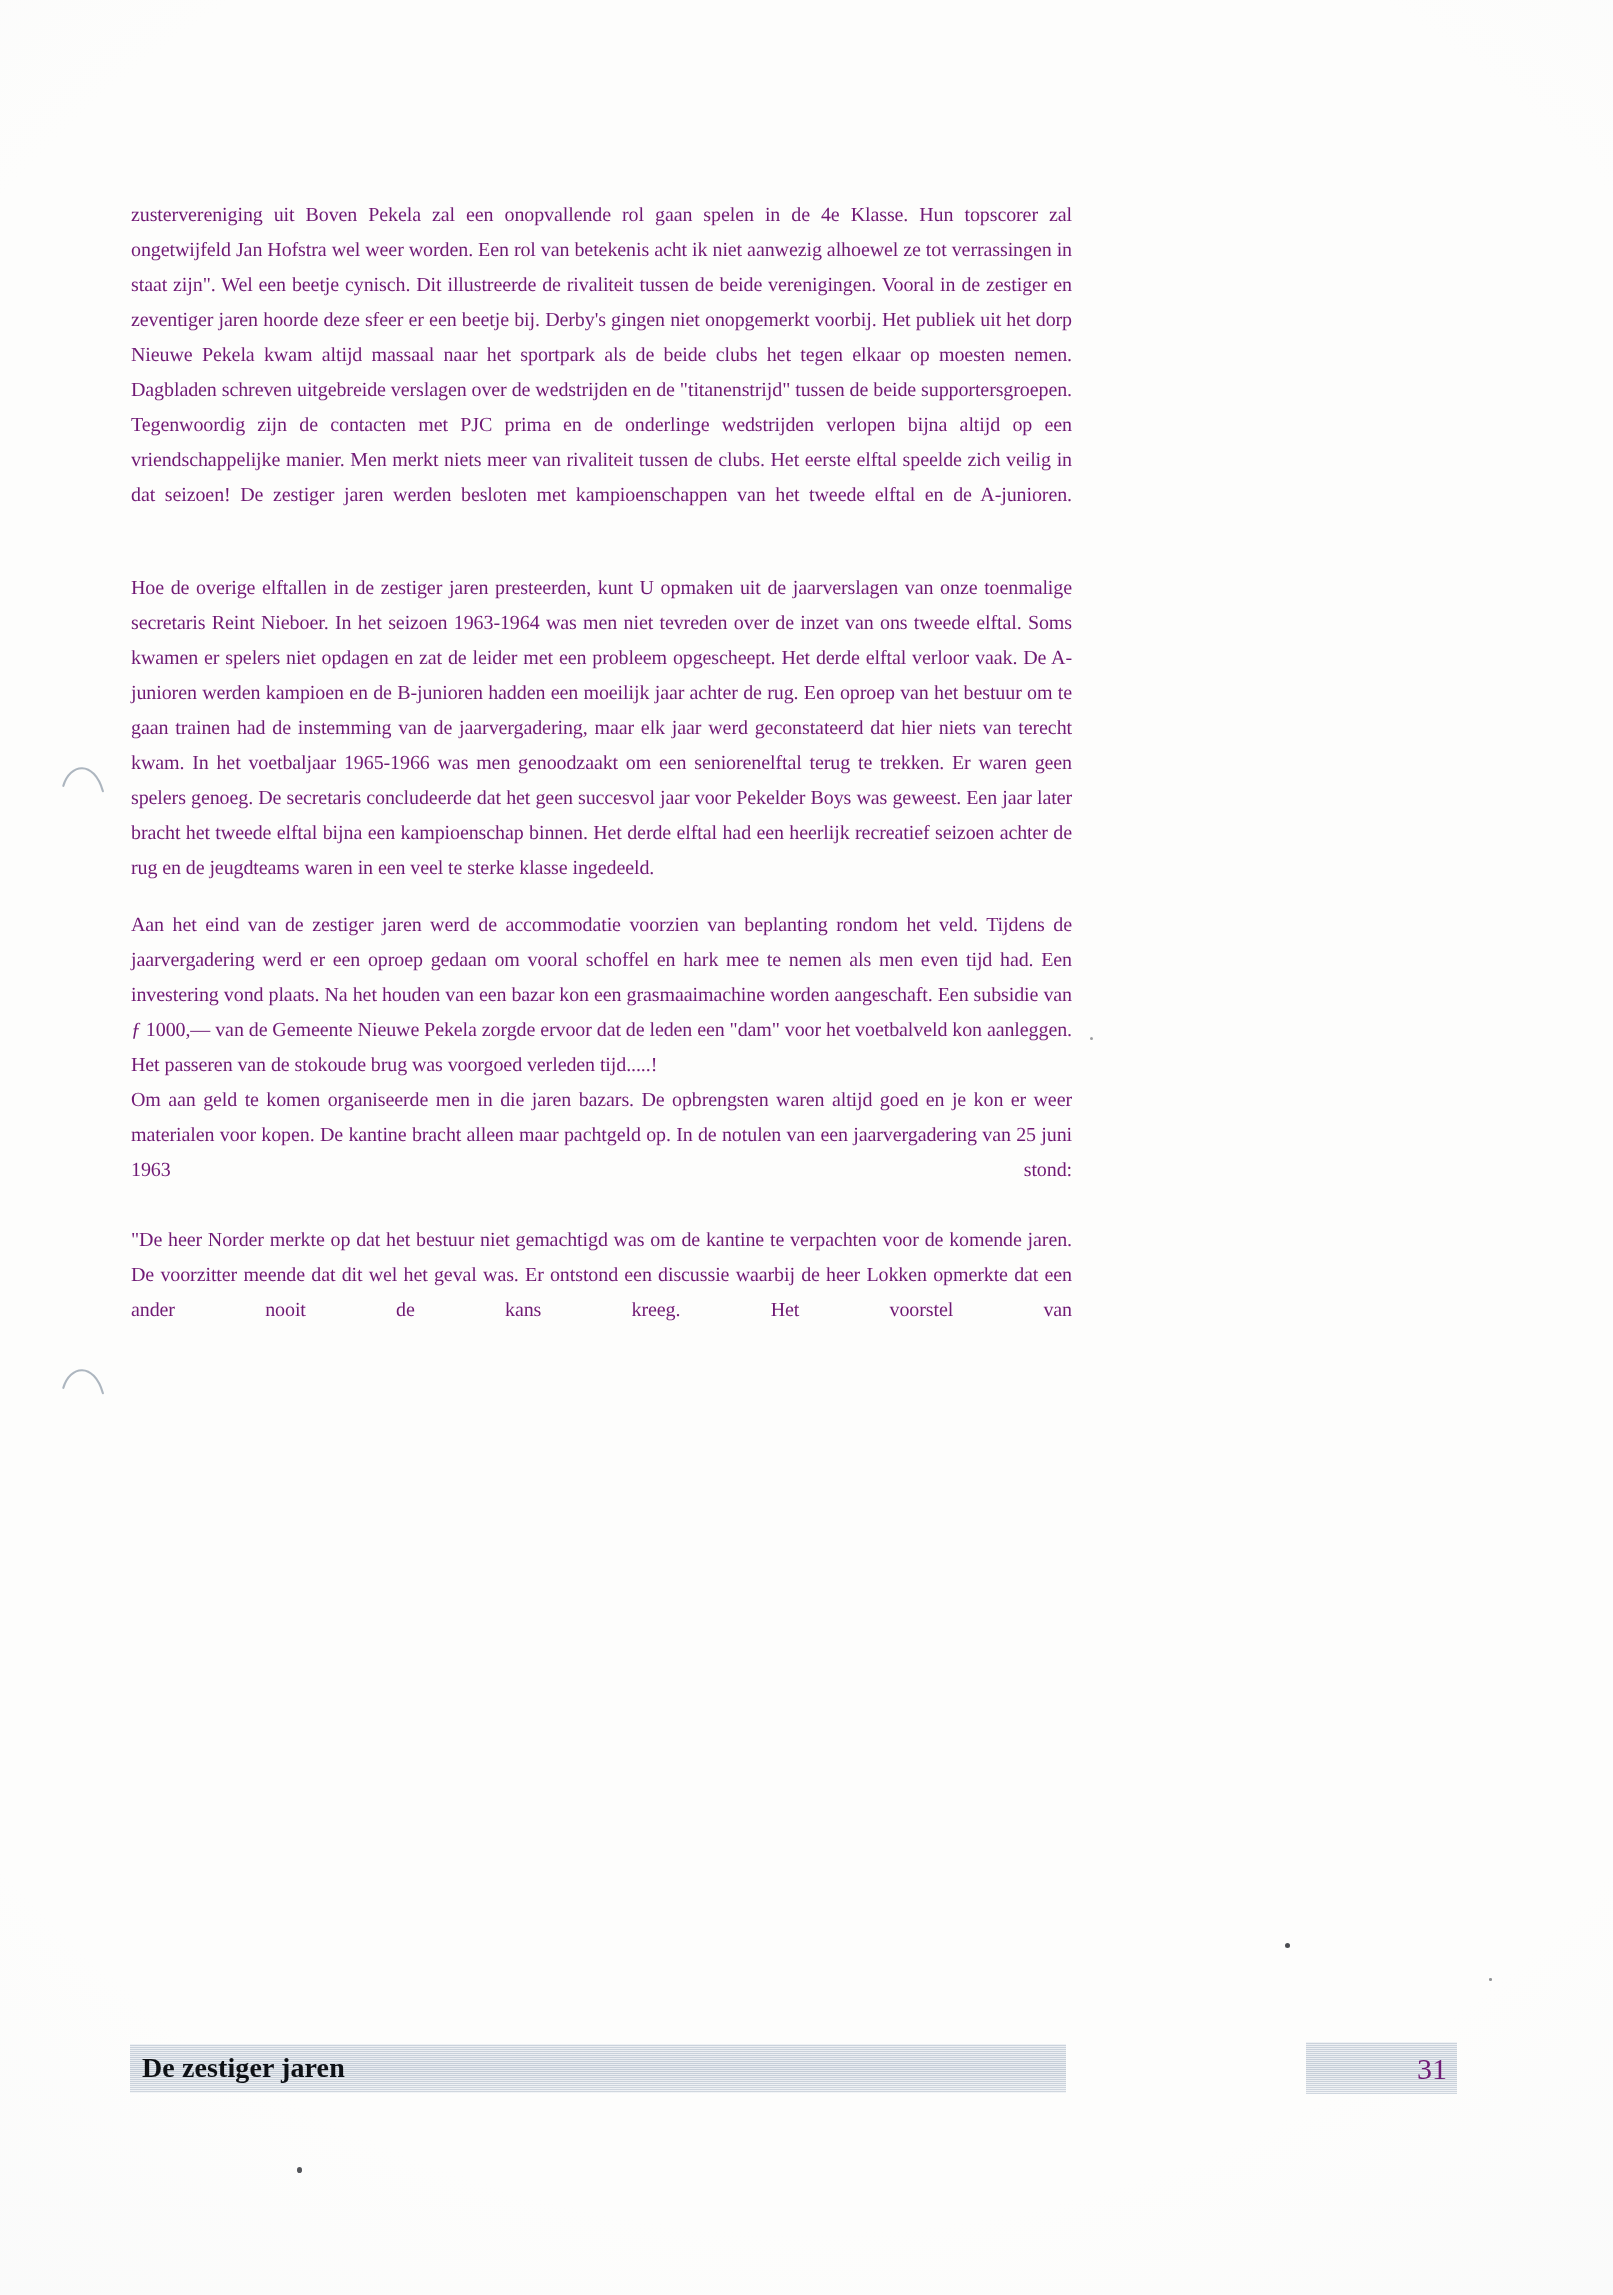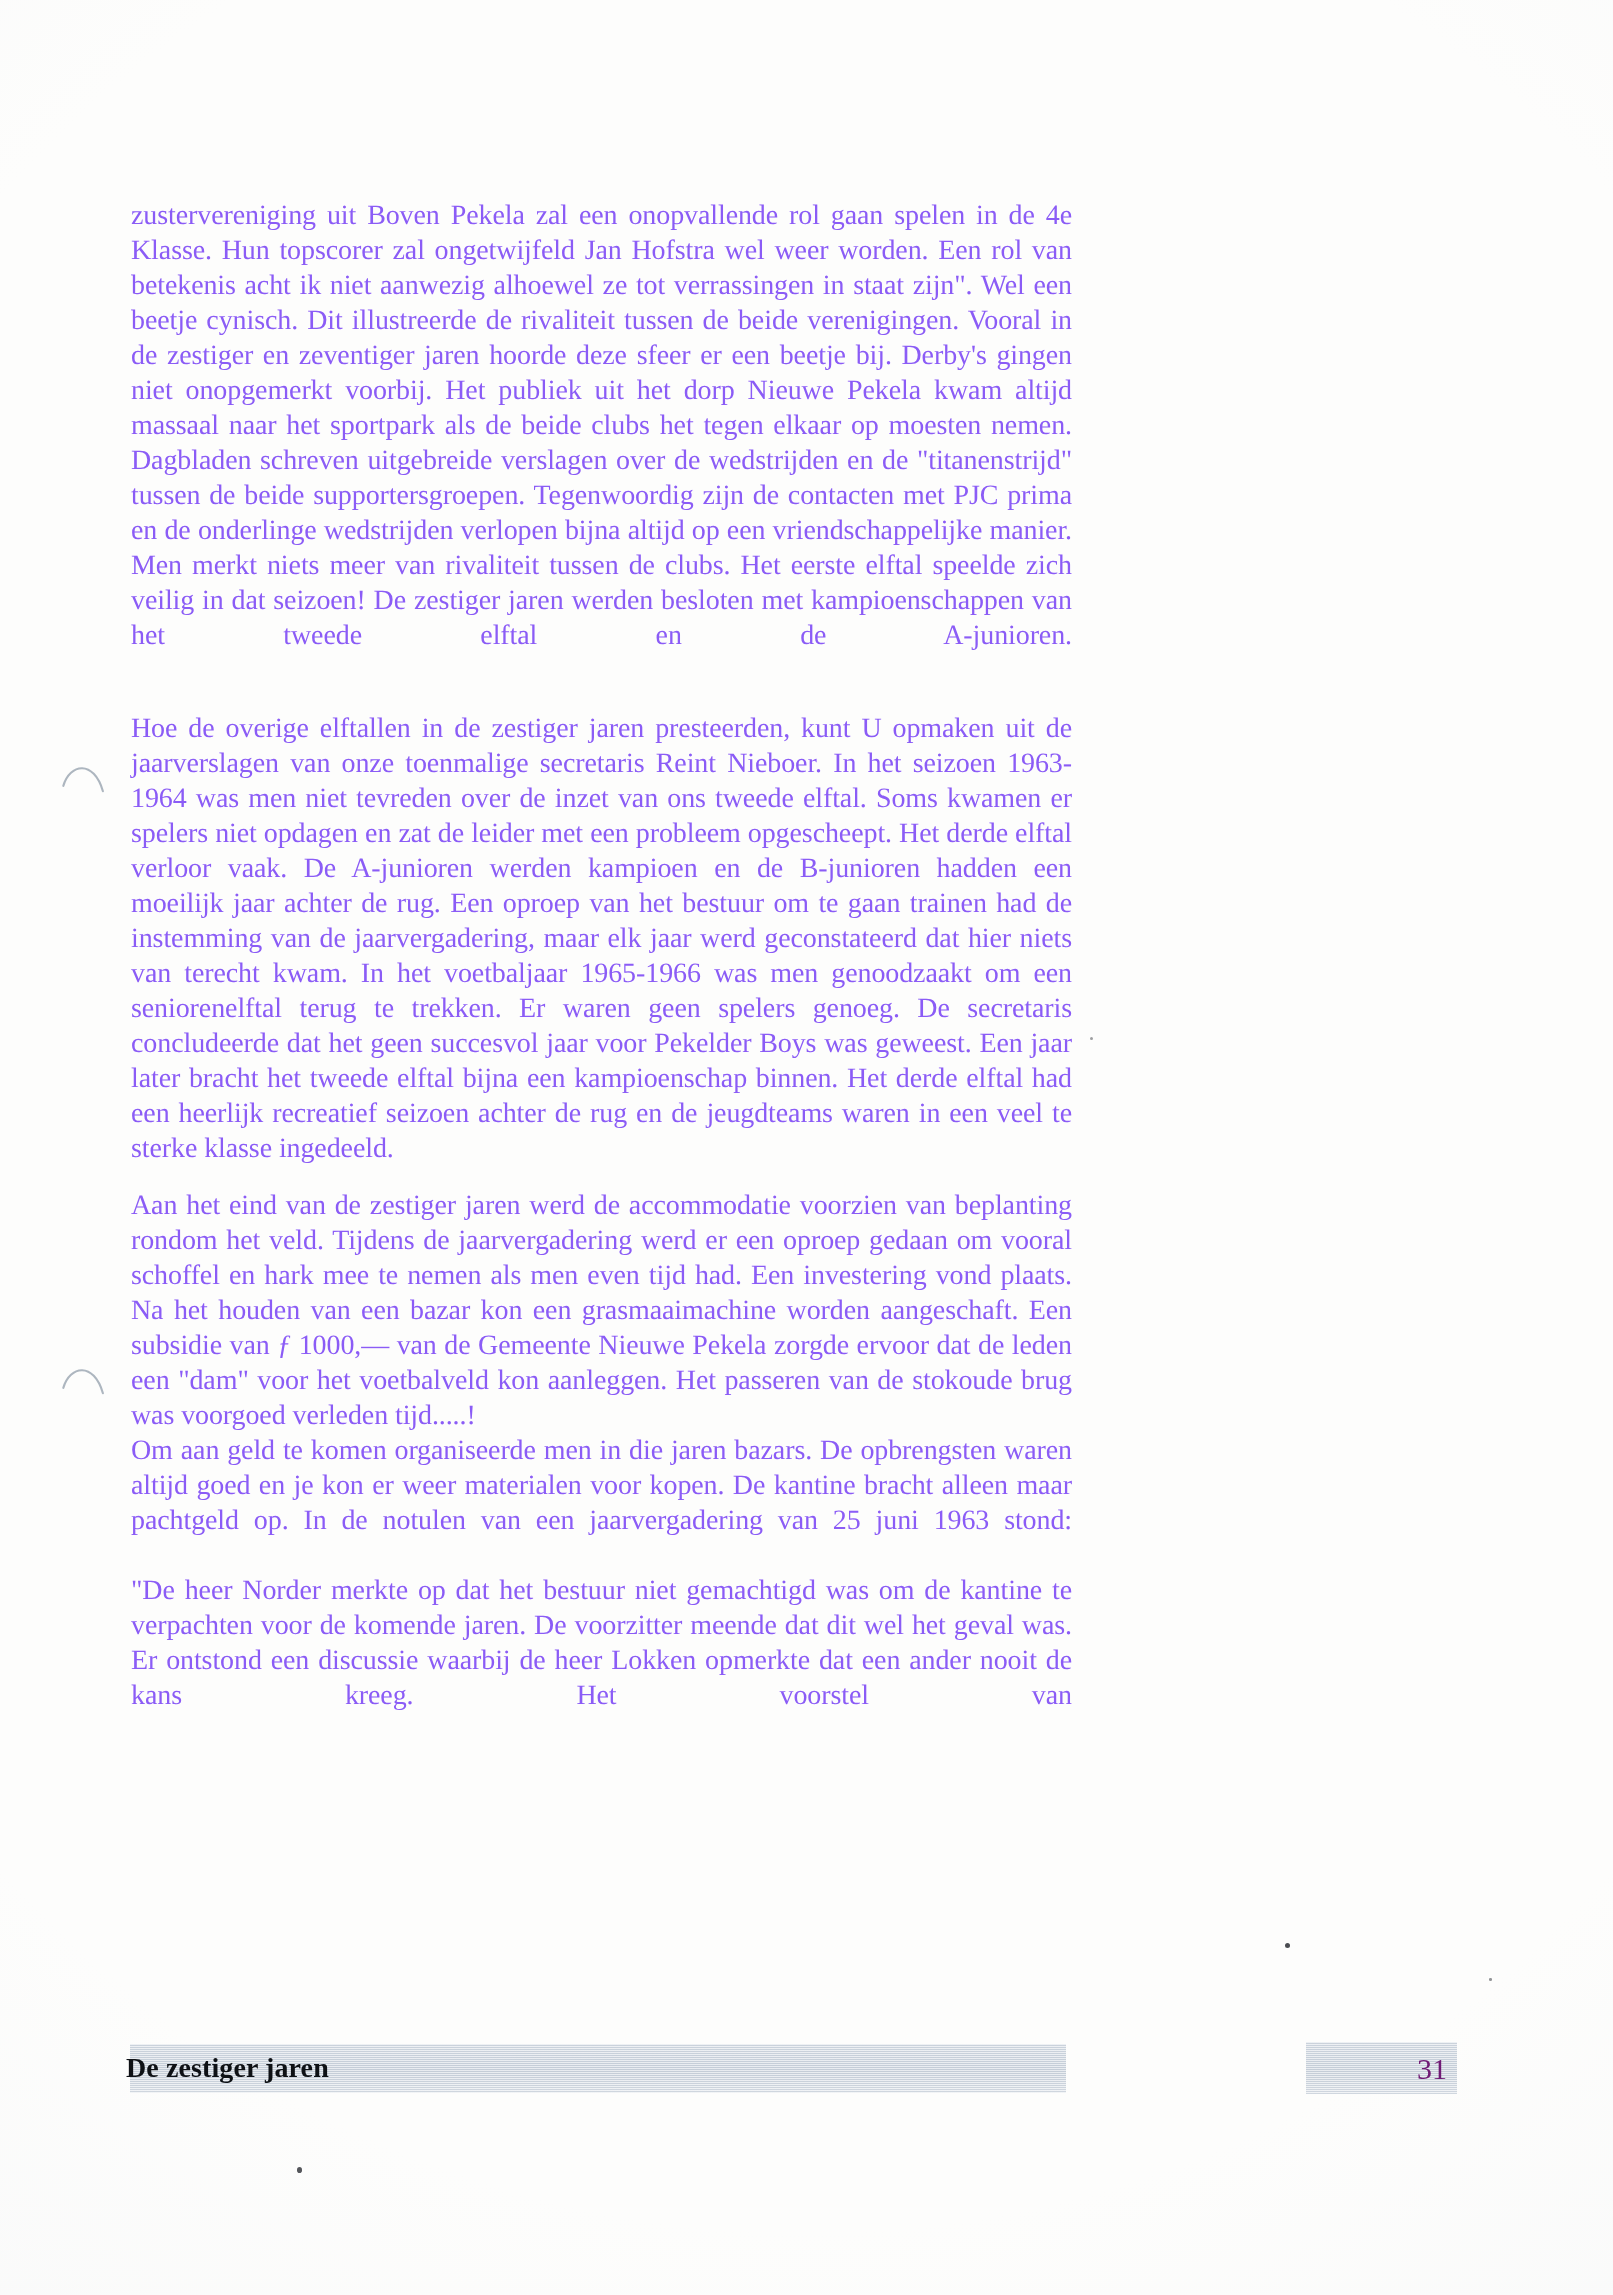--- a/index.html
+++ b/index.html
@@ -30,23 +30,23 @@
     position: absolute;
     left: 131px;
     top: 198px;
     width: 941px;
   }
 
   .para {
     margin: 0 0 22.5px 0;
     text-align: justify;
     text-justify: inter-word;
-    font-size: 28px;
+    font-size: 20px;
     line-height: 35px;
-    color: #8b5cf6;
+    color: #701a75;
     letter-spacing: -0.1px;
     text-rendering: geometricPrecision;
   }
 
   .para:last-child { margin-bottom: 0; }
 
   
   .para.cont::after {
     content: "";
     display: inline-block;
@@ -72,21 +72,21 @@
         rgba(255,255,255,0.55) 0px,
         rgba(255,255,255,0.55) 0.7px,
         rgba(186,196,208,0.45) 0.7px,
         rgba(186,196,208,0.45) 2px
       ),
       linear-gradient(180deg, #d9dfe6 0%, #ccd4dd 55%, #e2e6eb 100%);
   }
 
   #footer-title {
     position: absolute;
-    left: 126px;
+    left: 142px;
     top: 2044px;
     font-size: 28px;
     font-weight: bold;
     color: #0e1115;
     letter-spacing: 0.1px;
     line-height: 48px;
     white-space: nowrap;
   }
 
   #page-number-box {

